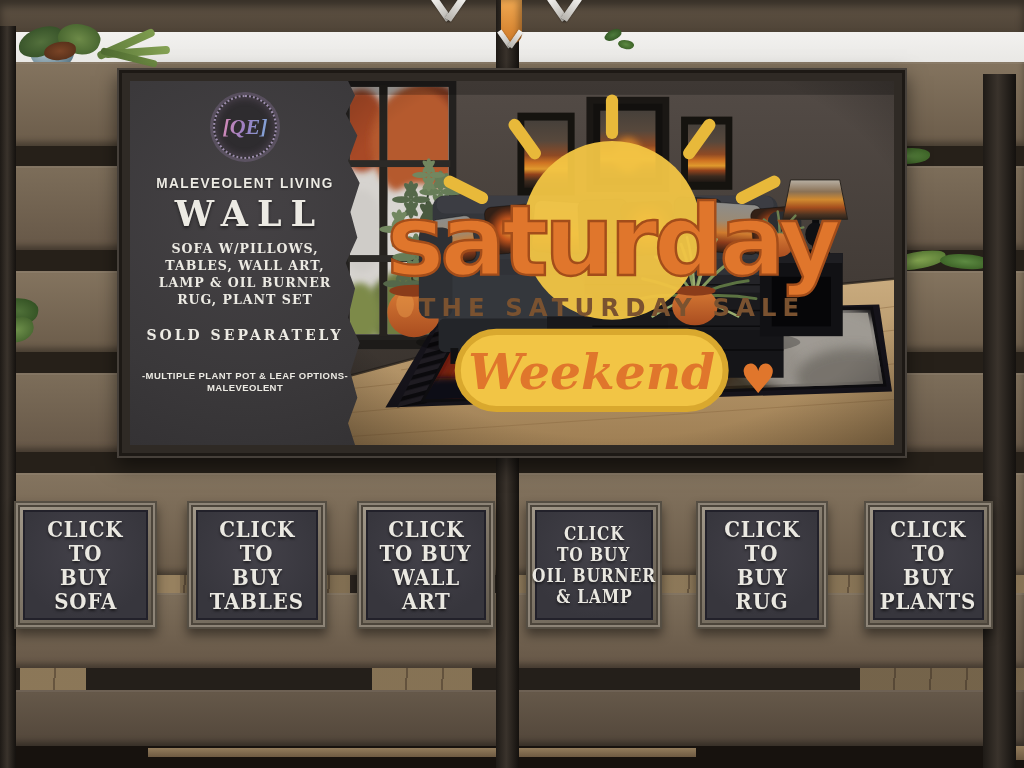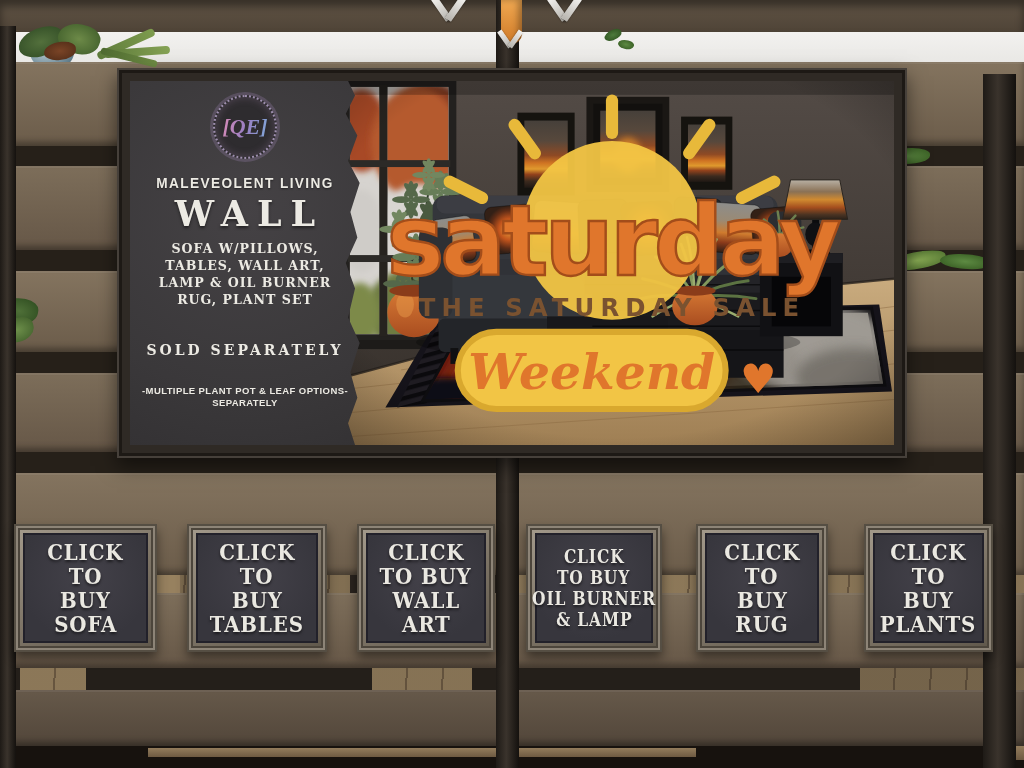--- a/index.html
+++ b/index.html
@@ -50,30 +50,30 @@
          background:#2e2c2f;display:flex;align-items:center;justify-content:center;}
   .logo-text{font-family:Liberation Serif, serif;font-style:italic;font-size:22px;font-weight:bold;
          background:linear-gradient(100deg,#d98bb6,#9b7fc4 50%,#7fa8d9);
          -webkit-background-clip:text;background-clip:text;color:transparent;}
   .t-small{margin-top:16px;font-size:14.5px;font-weight:bold;letter-spacing:1.5px;transform:scaleX(.94);
          text-shadow:0 1px 2px rgba(0,0,0,.5);}
   .t-big{margin-top:2px;font-family:"DejaVu Serif",serif;font-size:35px;font-weight:bold;
          letter-spacing:9px;padding-left:9px;text-shadow:0 2px 3px rgba(0,0,0,.5);}
   .t-inc{margin-top:7px;font-family:"DejaVu Serif",serif;font-size:13px;font-weight:bold;
          letter-spacing:1px;line-height:1.3;transform:scaleX(.97);}
-  .t-sold{margin-top:33px;font-family:"DejaVu Serif",serif;font-size:14px;font-weight:bold;letter-spacing:3px;}
+  .t-sold{margin-top:18px;font-family:"DejaVu Serif",serif;font-size:14px;font-weight:bold;letter-spacing:3px;}
   .t-note{margin-top:27px;font-family:Liberation Sans, sans-serif;font-size:9.5px;font-weight:bold;
           letter-spacing:.4px;line-height:1.3;}
   .t-note .n2{display:block;}
 
   
   #badge{position:absolute;right:6px;top:8px;width:136px;height:88px;}
 
   
-  .sign{position:absolute;top:524px;height:128px;z-index:6;
+  .sign{position:absolute;top:501px;height:128px;z-index:6;
         background:linear-gradient(150deg,#a59c8d,#7b7264 55%,#5e564a);
         box-shadow:inset 0 0 0 2px #554e43, inset 0 0 0 4px #8d8477, inset 0 0 0 6px #4c453b,
                    0 6px 10px rgba(0,0,0,.45);}
   .sign-panel{position:absolute;inset:9px;border:2px solid #22212a;
         background:radial-gradient(circle at 50% 38%,#434149 0%,#37363d 75%);
         display:flex;flex-direction:column;align-items:center;justify-content:center;}
   .sign-line{font-family:"DejaVu Serif",serif;font-weight:bold;font-size:23px;line-height:1.05;
         color:#eae8e1;transform:scaleX(.86);letter-spacing:1px;white-space:nowrap;
         text-shadow:0 2px 3px rgba(0,0,0,.55);}
   .sign.small .sign-line{font-size:18px;line-height:1.18;}
@@ -435,21 +435,21 @@
         <div class="t-big">WALL</div>
         <div class="t-inc">
           <span>SOFA W/PILLOWS,</span><br>
           <span>TABLES, WALL ART,</span><br>
           <span>LAMP &amp; OIL BURNER</span><br>
           <span>RUG, PLANT SET</span>
         </div>
         <div class="t-sold">SOLD SEPARATELY</div>
         <div class="t-note">
           <span>-MULTIPLE PLANT POT &amp; LEAF OPTIONS-</span>
-          <span class="n2">SEPARATELY</span>
+          <span class="n2">MALEVEOLENT</span>
         </div>
 
       </div>
 
     </div>
   </div>
 
   <div class="sign" style="left:14px;width:143px;">
     <div class="sign-panel">
       <div class="sign-line">CLICK</div>

